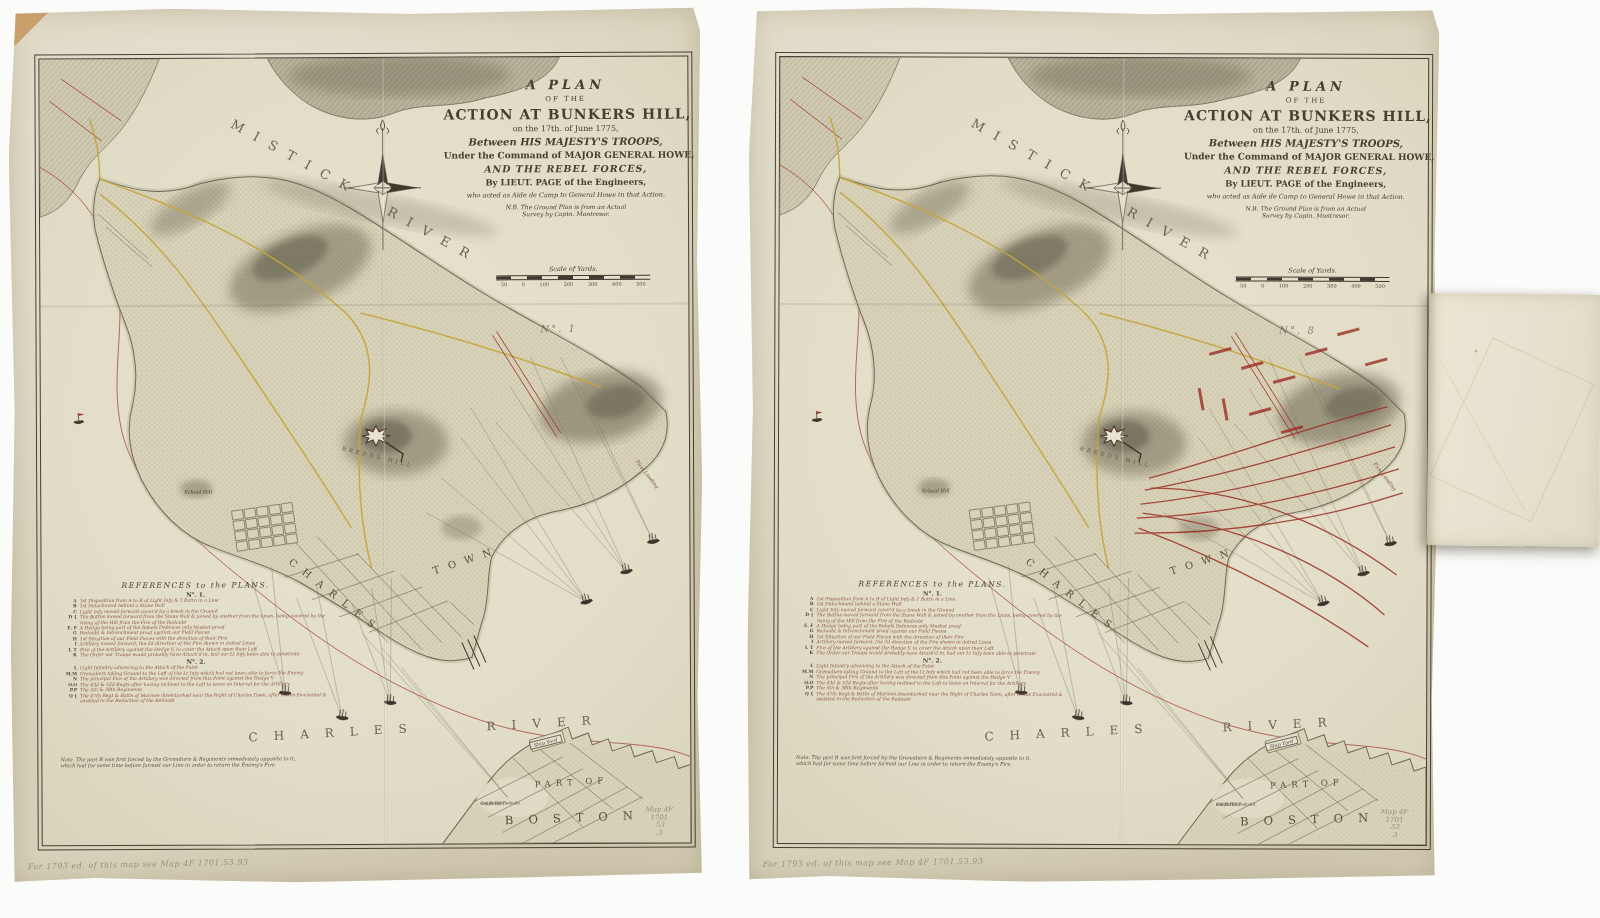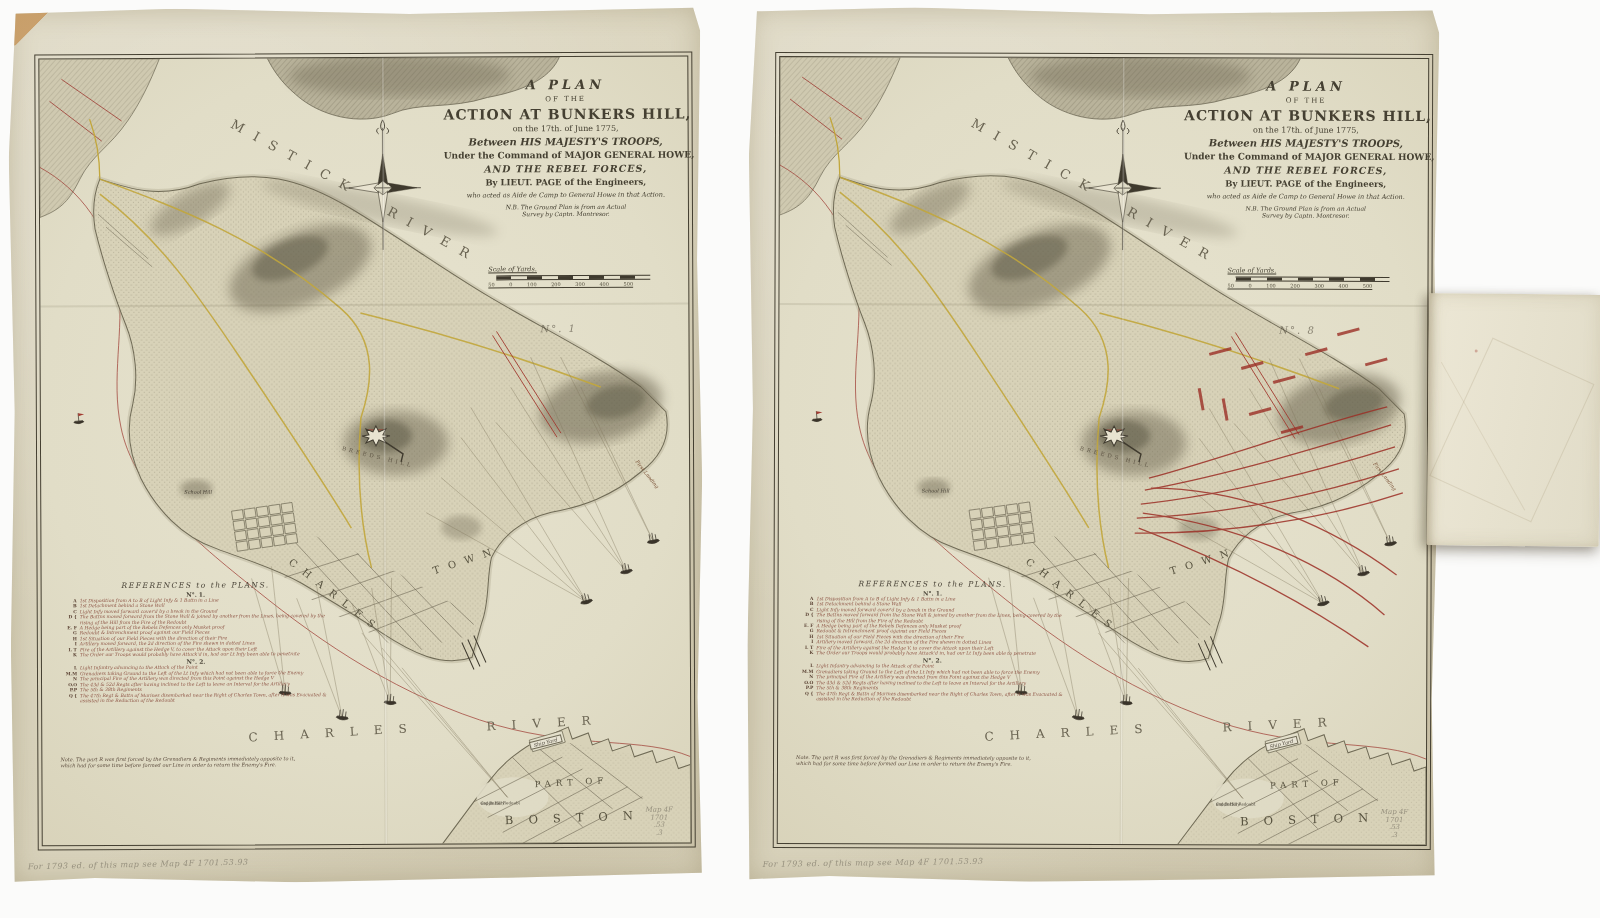--- a/index.html
+++ b/index.html
@@ -46,21 +46,21 @@
   .t3{font-size:14px;font-weight:700;letter-spacing:1px;margin-top:3px;}
   .t4{font-size:8px;margin-top:2px;}
   .t5{font-size:10px;font-style:italic;font-weight:600;margin-top:3px;}
   .t6{font-size:9px;font-weight:600;margin-top:3px;}
   .t7{font-size:9.5px;font-style:italic;font-weight:600;letter-spacing:1px;margin-top:3px;}
   .t8{font-size:8.5px;font-weight:600;margin-top:3px;}
   .t9{font-size:6.5px;font-style:italic;margin-top:4px;}
   .t10{font-size:6px;font-style:italic;margin-top:4px;}
   .t11{font-size:6px;font-style:italic;}
   
-  .scale-block{left:448px;top:208px;width:170px;text-align:left;white-space:normal;text-decoration:underline;}
+  .scale-block{left:448px;top:208px;width:170px;text-align:center;white-space:normal;}
   .scale-label{position:static;display:block;font-size:6.5px;font-style:italic;}
   .scale-bar{position:static;display:block;height:3px;margin:2px 8px 0 8px;
     border-top:1px solid #3f3a2e;border-bottom:1px solid #3f3a2e;
     background:repeating-linear-gradient(90deg,#3f3a2e 0 15px, #e3dfca 15px 31px);}
   .scale-ticks{position:static;display:block;font-size:5px;word-spacing:13px;margin-top:1px;color:#55503f;}
   
   .geo{color:#6a6452;transform-origin:left top;}
   .mistick-a{left:196px;top:58px;font-size:13px;letter-spacing:12px;transform:rotate(29deg);}
   .mistick-b{left:352px;top:146px;font-size:13px;letter-spacing:12px;transform:rotate(29deg);}
   .chriver-a{left:206px;top:672px;font-size:12px;letter-spacing:16px;transform:rotate(-3deg);}

